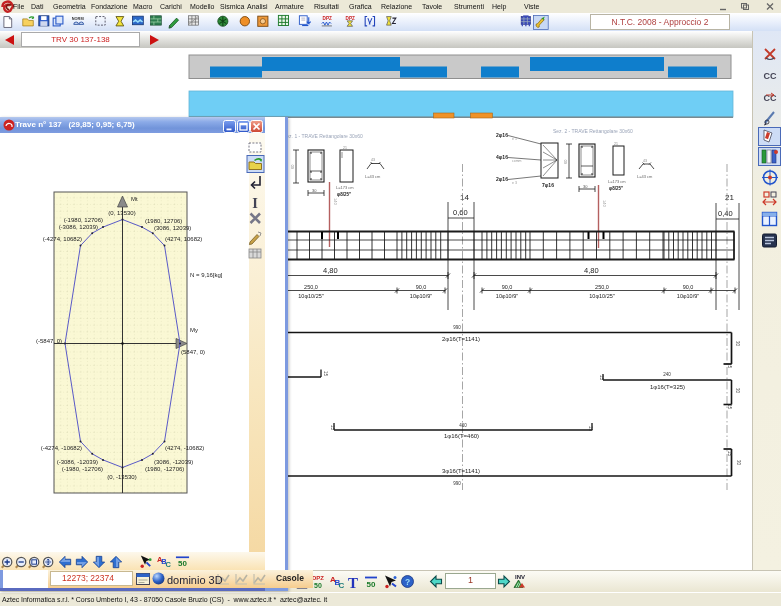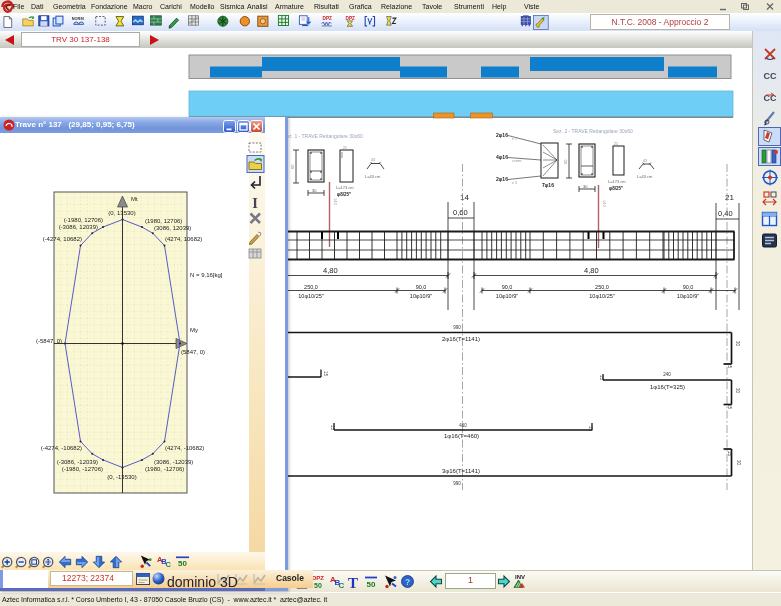--- a/index.html
+++ b/index.html
@@ -710,18 +710,18 @@
         <path d="M2,2 v10 h11" stroke="#c2beae" stroke-width="1.2" fill="none"></path>
       </svg>
       <svg style="position:absolute;left:186px;top:2px" width="15" height="14" viewBox="0 0 15 14">
         <path d="M2,11 l4,-5 3,3 4,-6" stroke="#b8b4a4" stroke-width="1.6" fill="none"></path>
         <path d="M2,2 v10 h11" stroke="#c2beae" stroke-width="1.2" fill="none"></path>
       </svg>
       <svg style="position:absolute;left:204px;top:2px" width="15" height="14" viewBox="0 0 15 14">
         <path d="M2,11 l4,-5 3,3 4,-6" stroke="#b8b4a4" stroke-width="1.6" fill="none"></path>
         <path d="M2,2 v10 h11" stroke="#c2beae" stroke-width="1.2" fill="none"></path>
       </svg>
-    <span class="abs" style="left:119px;top:3.5px;font-size:14px;color:#223;">dominio 3D</span>
+    <span class="abs" style="left:119px;top:3.5px;font-size:11px;color:#223;">dominio 3D</span>
     <span class="abs" style="left:228px;top:3px;font-size:8.5px;font-weight:bold;color:#222;">Casole</span>
   </div>
 
   <div class="abs" style="left:-3px;top:471px;width:265px;height:3px;background:#5a6abf;"></div>
 </div>
 
 </body></html>

